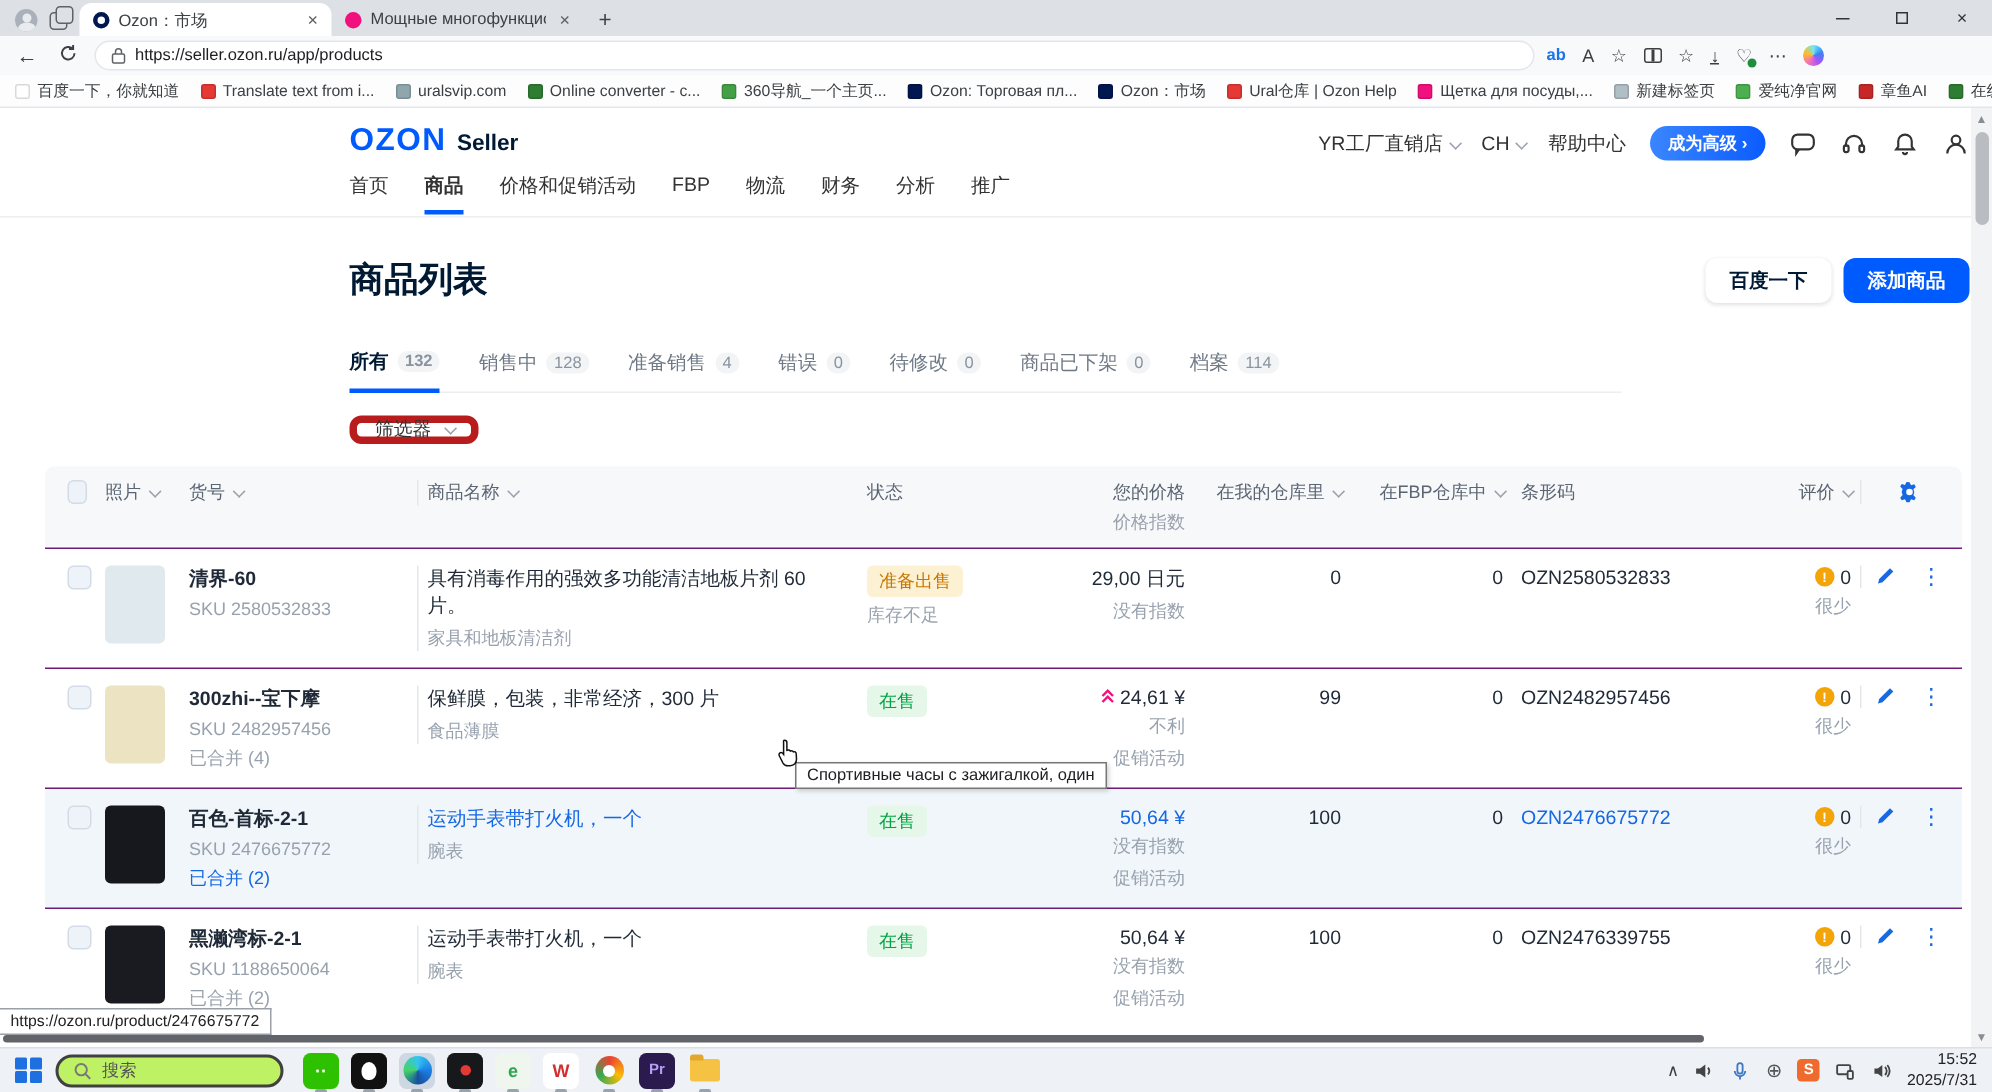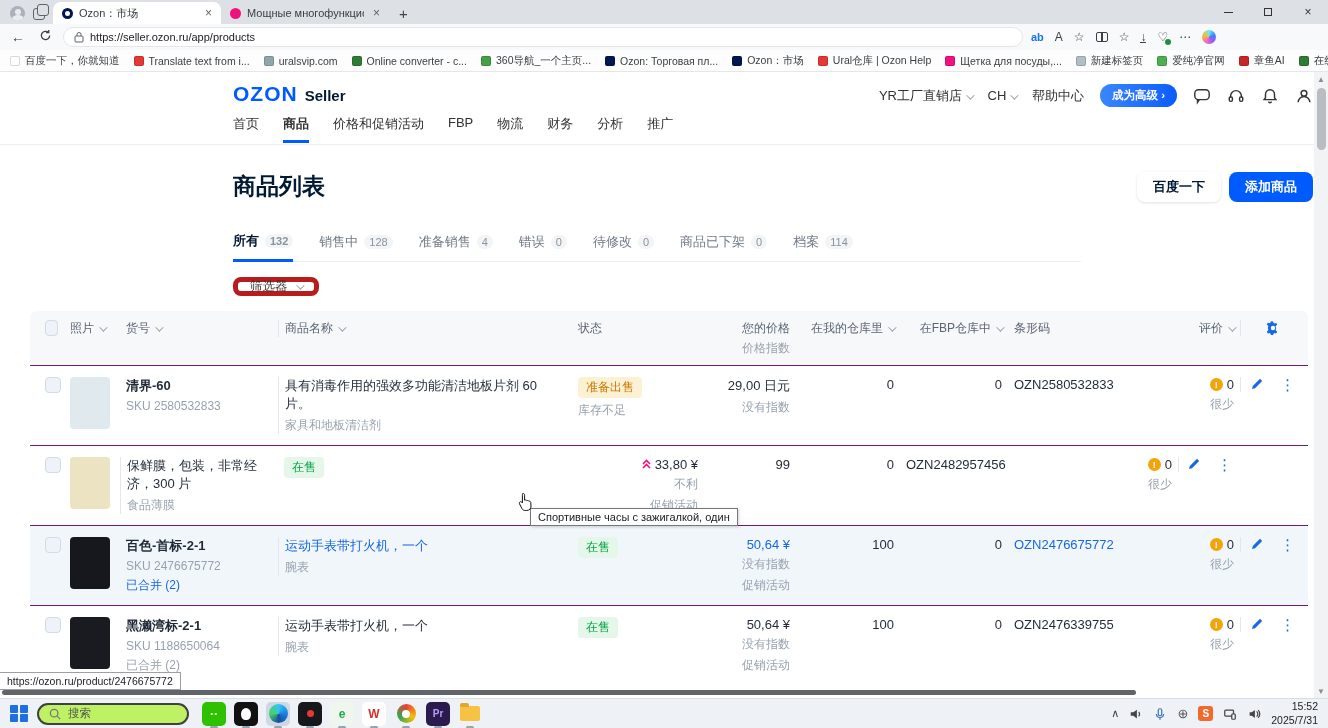--- a/index.html
+++ b/index.html
@@ -431,31 +431,36 @@
             </svg>
           <span class="kebab">⋮</span>
         </div>
       </div>
 
       <div class="trow">
         <div><span class="cbx"></span></div>
         <div>
             <div class="thumb" style="background: rgb(236, 227, 195);"></div>
           </div>
+        <div>
+          <div class="art">300zhi--宝下摩</div>
+          <div class="sku">SKU 2482957456</div>
+          <div class="merged">已合并 (4)</div>
+        </div>
         <div class="c-name">
           <div class="pname">保鲜膜，包装，非常经济，300 片</div>
           <div class="pcat">食品薄膜</div>
         </div>
         <div><span class="badge b-ok">在售</span></div>
         <div class="c-price">
           <div class="pline">
             <svg width="9" height="11" viewBox="0 0 9 11">
                 <path d="M1 5l3.5-3.5L8 5M1 9l3.5-3.5L8 9" stroke="#f1117e" stroke-width="1.6" fill="none"></path>
               </svg>
-            <span class="pval">33,80 ¥</span>
+            <span class="pval">24,61 ¥</span>
           </div>
           <div class="psub">不利</div>
           <div class="psub">促销活动</div>
         </div>
         <div class="c-num">99</div>
         <div class="c-num">0</div>
         <div class="c-bar">OZN2482957456</div>
         <div class="c-rate">
           <div class="rline">
               <span class="warn-ic">!</span>

